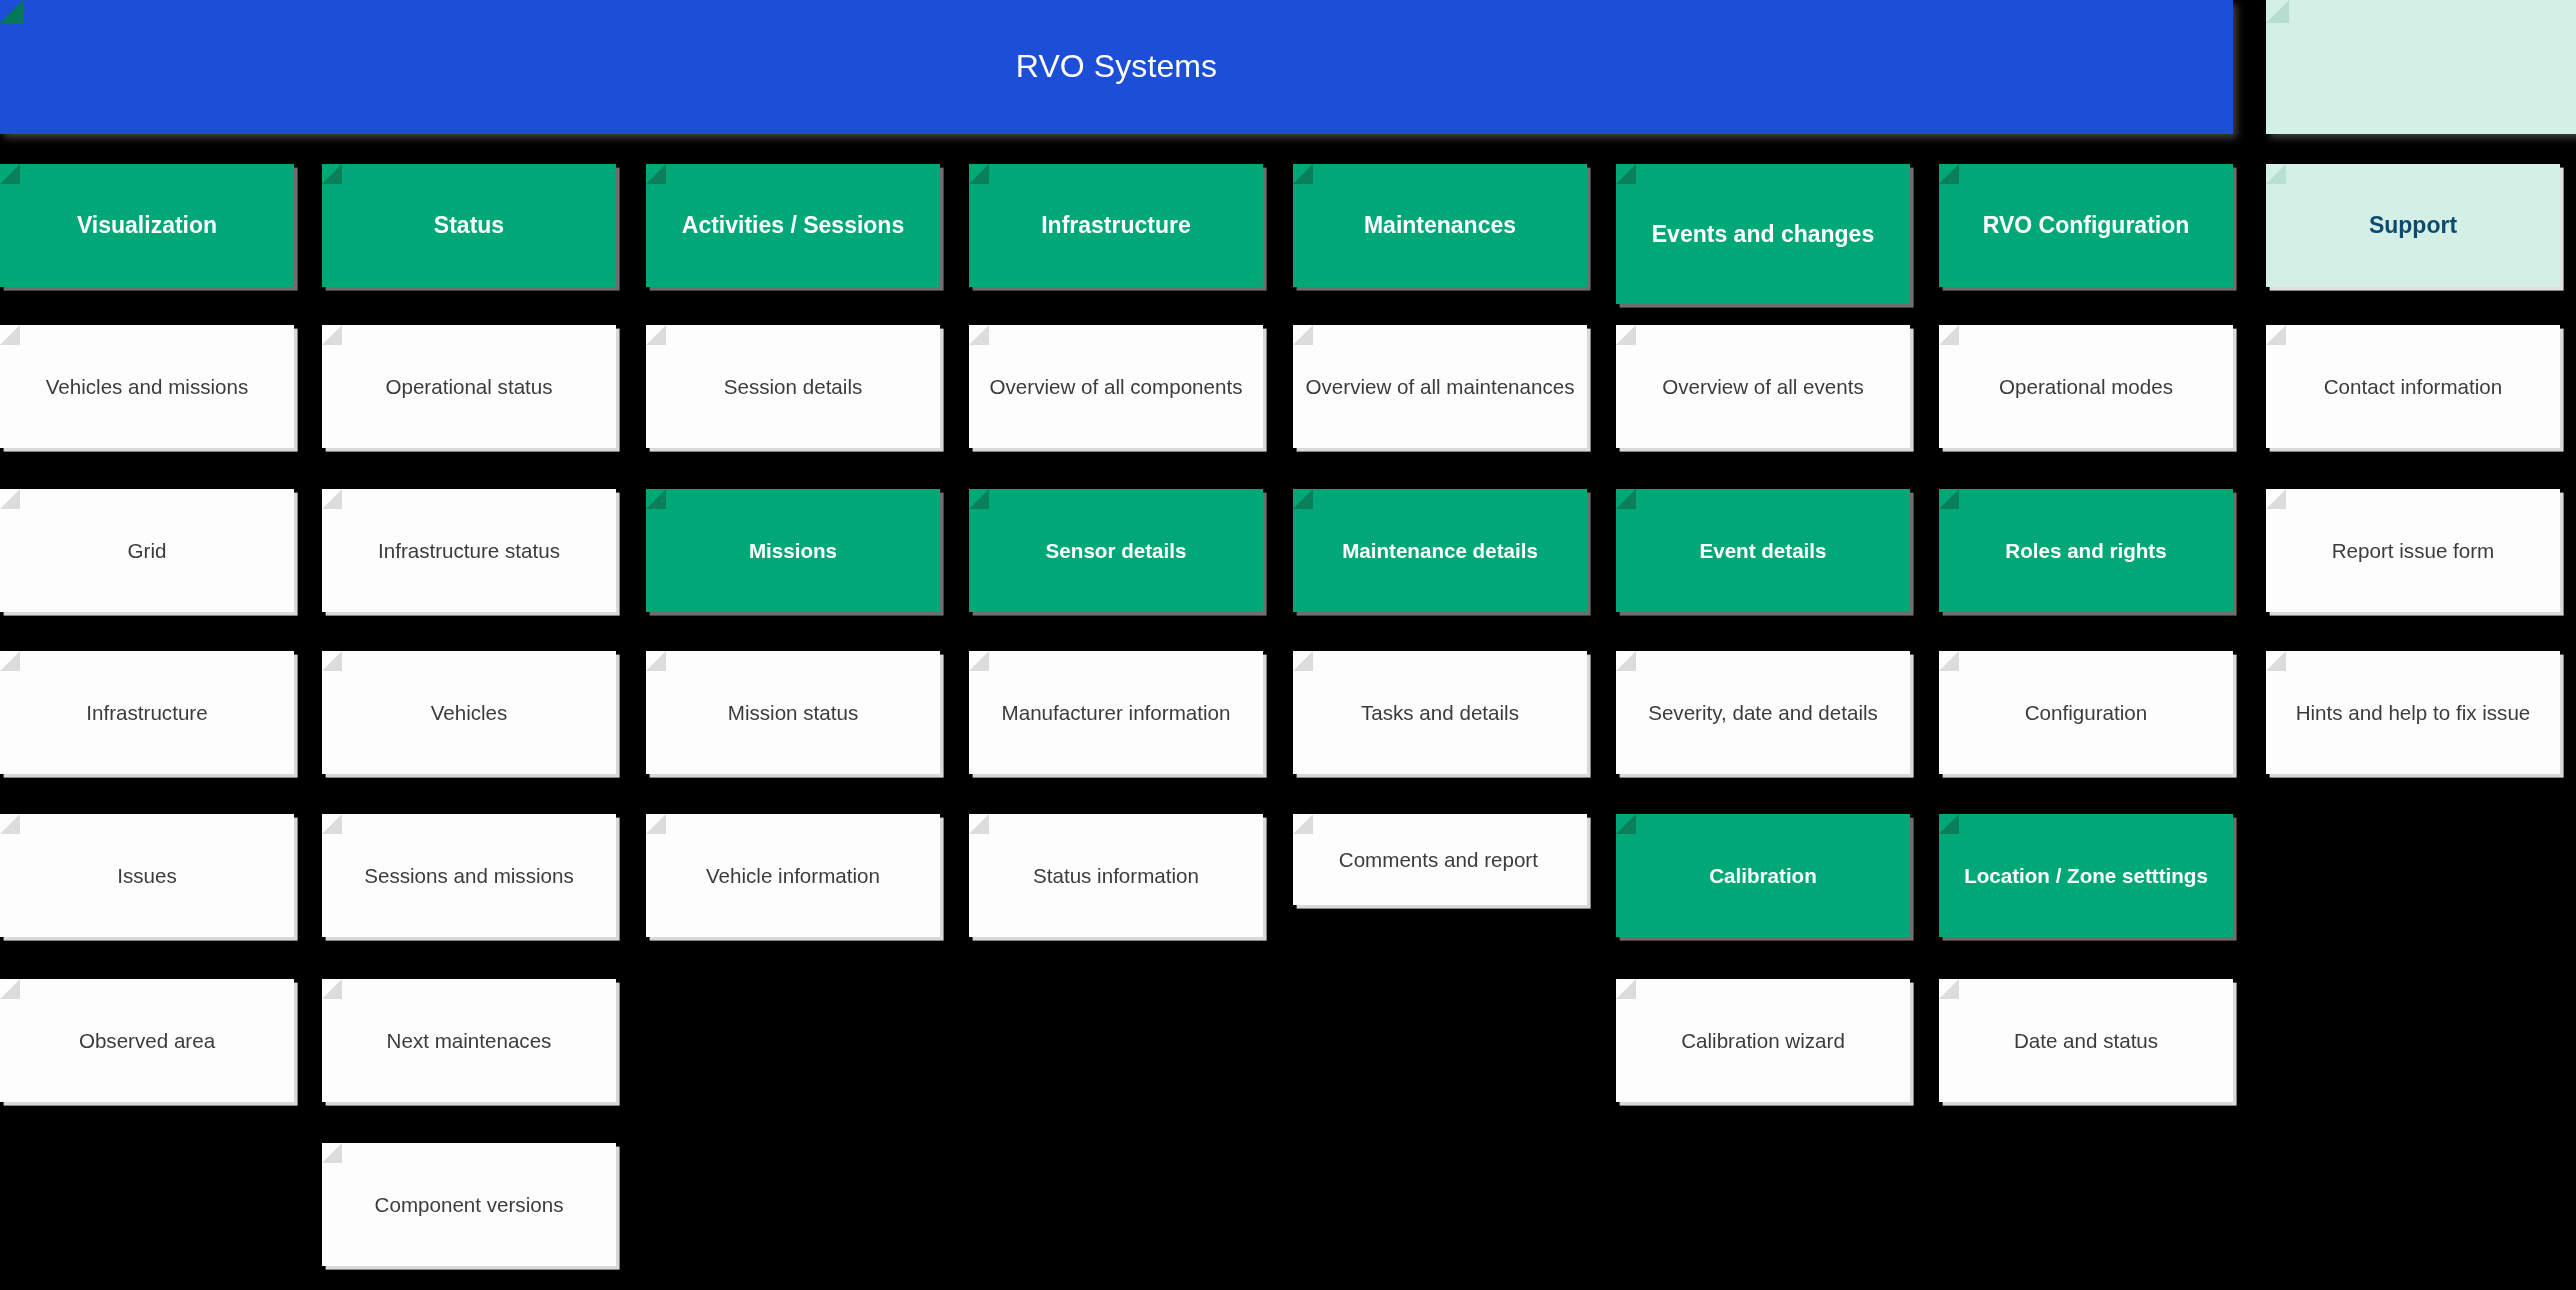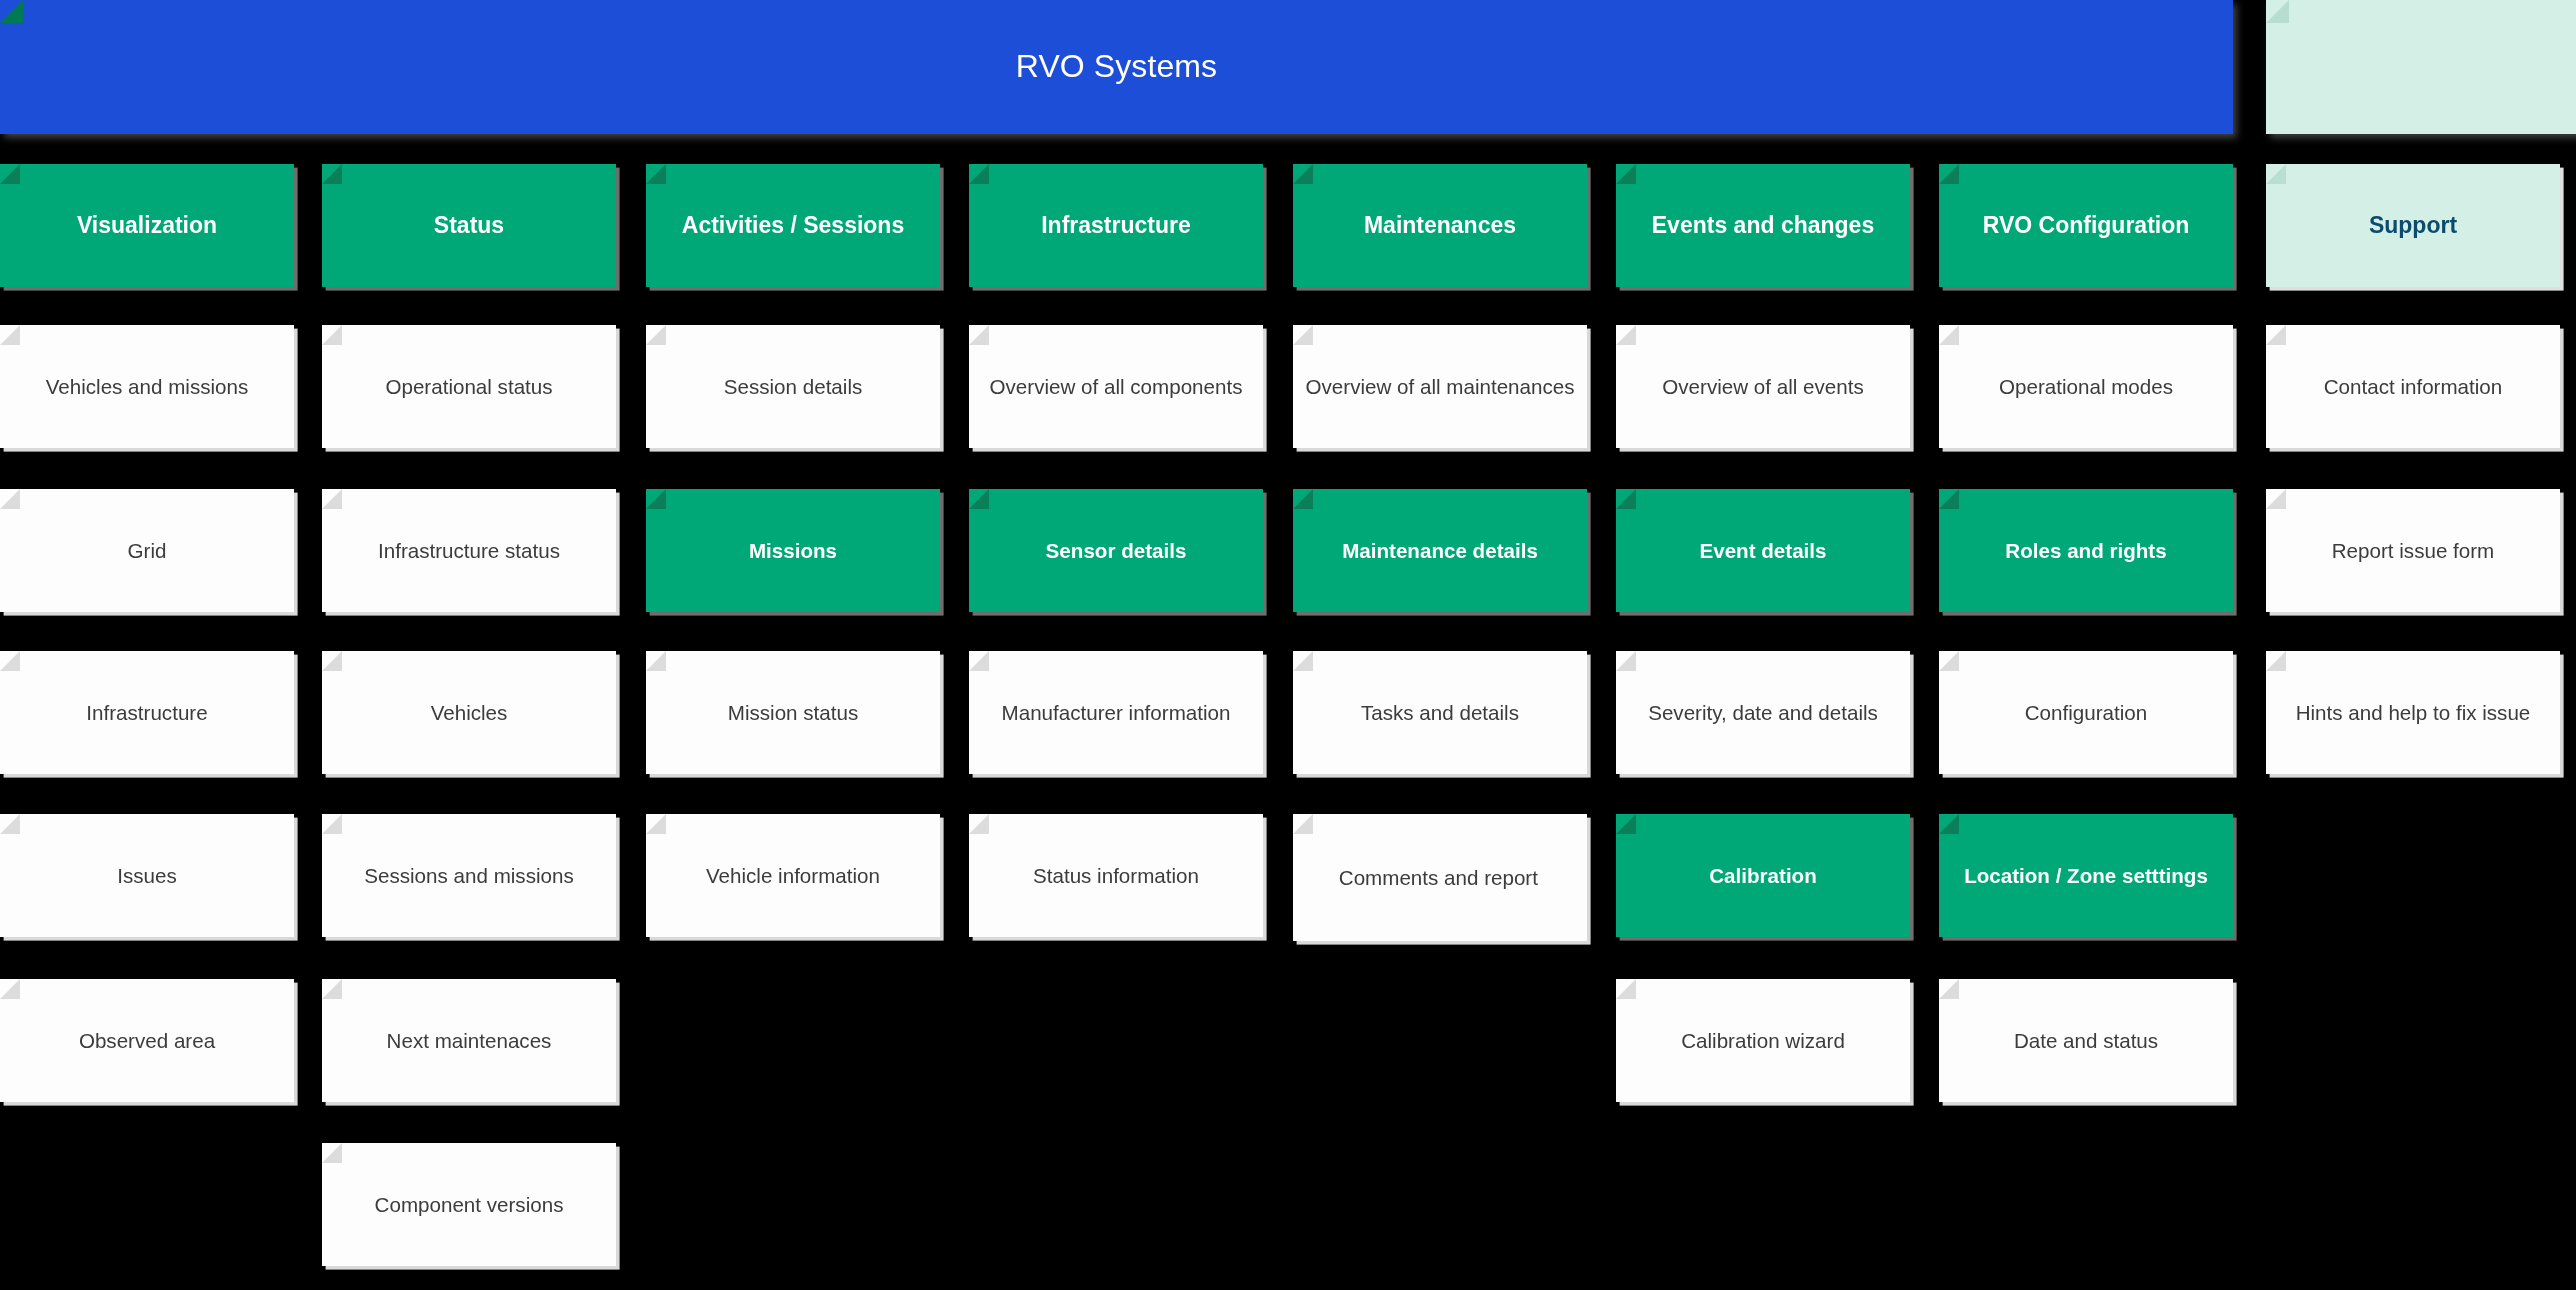--- a/index.html
+++ b/index.html
@@ -166,24 +166,24 @@
       </div>
       <div class="card light" style="left: 1293px; width: 294px; top: 325px; height: 123px;">
         <span class="card-label">Overview of all maintenances</span>
       </div>
       <div class="card green" style="left: 1293px; width: 294px; top: 489px; height: 123px;">
         <span class="card-label">Maintenance details</span>
       </div>
       <div class="card light" style="left: 1293px; width: 294px; top: 651px; height: 123px;">
         <span class="card-label">Tasks and details</span>
       </div>
-      <div class="card light" style="left: 1293px; width: 294px; top: 814px; height: 127px; padding-left: 6px;">
+      <div class="card light" style="left: 1293px; width: 294px; top: 814px; height: 91px; padding-left: 6px;">
         <span class="card-label">Comments and report</span>
       </div>
-      <div class="card green hdr" style="left: 1616px; width: 294px; top: 164px; height: 123px;">
+      <div class="card green hdr" style="left: 1616px; width: 294px; top: 164px; height: 140px;">
         <span class="card-label">Events and changes</span>
       </div>
       <div class="card light" style="left: 1616px; width: 294px; top: 325px; height: 123px;">
         <span class="card-label">Overview of all events</span>
       </div>
       <div class="card green" style="left: 1616px; width: 294px; top: 489px; height: 123px;">
         <span class="card-label">Event details</span>
       </div>
       <div class="card light" style="left: 1616px; width: 294px; top: 651px; height: 123px;">
         <span class="card-label">Severity, date and details</span>

